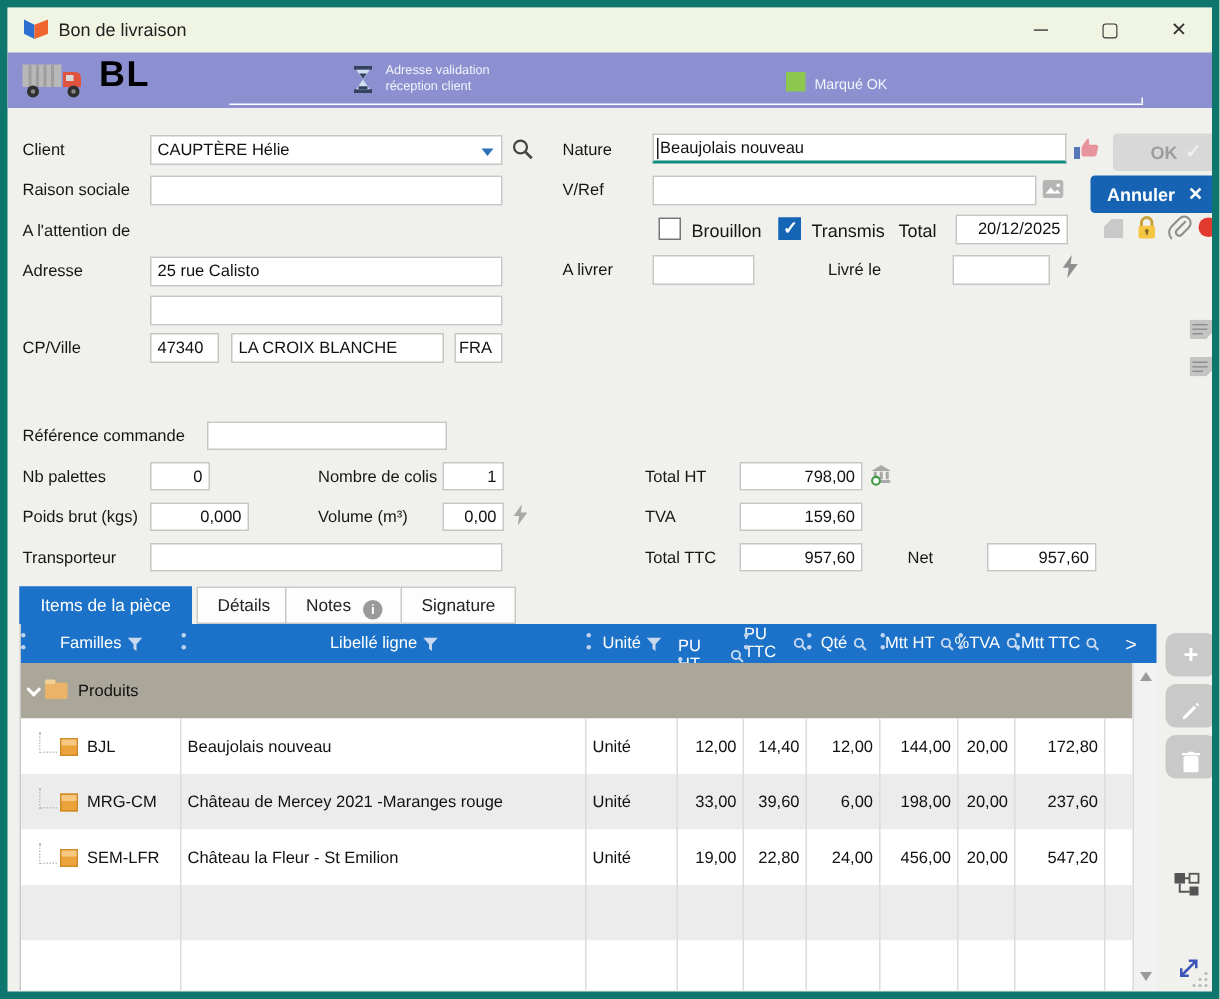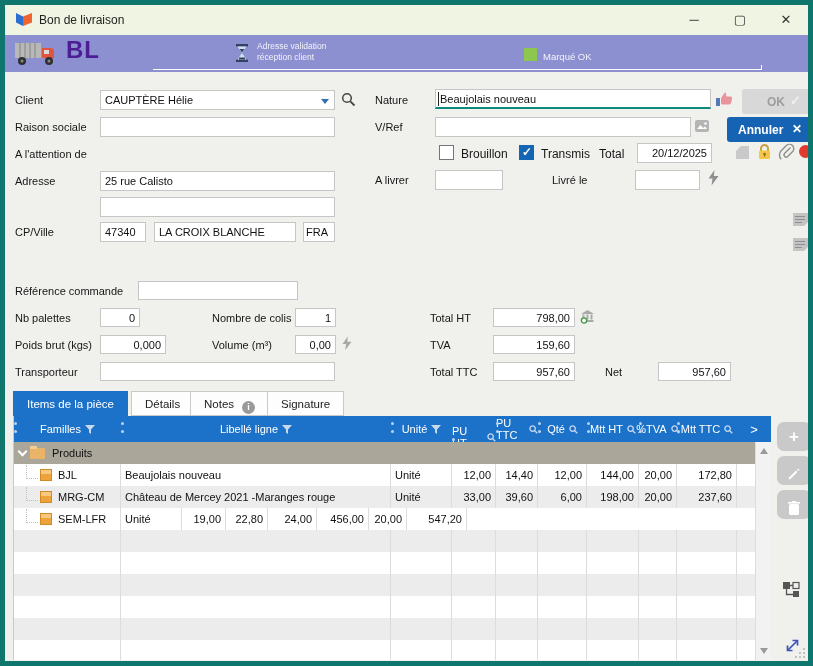--- a/index.html
+++ b/index.html
@@ -6,21 +6,21 @@
   *{box-sizing:border-box;}
   #win{position:relative;width:813px;height:666px;background:#f0f0ed;border:5px solid #0f766e;
        font-family:"Liberation Sans",sans-serif;overflow:hidden;color:#111;}
   
   #titlebar{position:absolute;left:0;top:0;width:100%;height:30px;background:#f0f4e2;}
   #titlebar .t{position:absolute;left:34px;top:8px;font-size:12px;color:#222;}
   .winctl{position:absolute;top:0;width:44px;height:30px;text-align:center;line-height:30px;
           font-size:13px;color:#333;cursor:default;}
   
   #phead{position:absolute;left:0;top:30px;width:100%;height:37px;background:#8c90d0;}
-  #bl-code{position:absolute;left:61px;top:1px;font-size:24px;font-weight:bold;color:#4c1d95;letter-spacing:1px;}
+  #bl-code{position:absolute;left:61px;top:1px;font-size:24px;font-weight:bold;color:#000000;letter-spacing:1px;}
   #bl-underline{position:absolute;left:148px;top:34px;width:609px;height:1px;background:#fff;}
   #bl-underline::after{content:"";position:absolute;right:0;top:-4px;width:1px;height:4px;background:#fff;}
   .pstat{position:absolute;top:6px;font-size:8.5px;line-height:11px;color:#f2f3fb;}
   #stamps{position:absolute;right:8px;top:3px;text-align:right;font-family:"Liberation Mono",monospace;
           font-size:9.5px;line-height:15px;color:#fff;white-space:pre;}
   #stamps .u{display:inline-block;width:16px;text-align:right;margin-left:9px;}
   #stamps .n{margin-right:10px;}
   
   .lbl{position:absolute;font-size:11px;color:#161616;white-space:nowrap;}
   .inp{position:absolute;height:20px;border:1px solid #c6c6c6;background:#fff;font-family:"Liberation Sans",sans-serif;
@@ -55,21 +55,21 @@
        background:#fdfdfd;border:1px solid #c9c9c9;color:#222;}
   .tab.active{background:#1b72c8;border-color:#1b72c8;color:#fff;}
   .tab .info{display:inline-block;width:13px;height:13px;border-radius:50%;background:#9a9a9a;color:#fff;
              font-size:9px;line-height:13px;text-align:center;font-weight:bold;vertical-align:-2px;margin-left:8px;font-style:normal;}
   
   #grid{position:absolute;left:8px;top:411px;width:757px;height:244px;background:#fff;border:1px solid #c9c9c9;border-top:none;}
   #ghead{position:absolute;left:0;top:0;width:757px;height:26px;background:#1b72c8;display:flex;}
   .th{position:relative;display:flex;align-items:center;justify-content:center;color:#fff;font-size:11px;gap:4px;}
   .th .hgrip{position:absolute;left:0;top:6px;width:3px;height:3px;border-radius:50%;background:#bcd2ee;box-shadow:0 8px 0 #bcd2ee;}
   #gbody{position:absolute;left:0;top:26px;width:741px;height:218px;overflow:hidden;}
-  .trow{display:flex;height:22px;font-size:11px;background:#fff;}
+  .trow{display:flex;height:37px;font-size:11px;background:#fff;}
   .trow.alt{background:#ececec;}
   .trow.group{background:#aaa79a;color:#111;align-items:center;}
   .td{height:100%;display:flex;align-items:center;padding:0 4px;border-right:1px solid #dcdcdc;overflow:hidden;white-space:nowrap;}
   .td.num{justify-content:flex-end;}
   .td.fill{border-right:none;flex:1;}
   .chev{width:7px;height:7px;border-left:2px solid #fff;border-bottom:2px solid #fff;transform:rotate(-45deg);margin:-3px 4px 0 5px;}
   .folder{width:15px;height:11px;background:#e9b468;border-radius:1px;position:relative;margin-right:7px;}
   .folder::before{content:"";position:absolute;left:0;top:-2px;width:7px;height:3px;background:#f2cf95;border-radius:1px;}
   .treedots{width:12px;height:14px;border-left:1px dotted #c0c0c0;border-bottom:1px dotted #c0c0c0;margin:-6px 2px 0 8px;}
   .boxic{width:12px;height:12px;background:#eca33c;border:1px solid #d08a27;position:relative;margin-right:6px;flex:none;}
@@ -410,20 +410,21 @@
           <div class="td num" style="width: 38px;">20,00</div>
           <div class="td num" style="width: 60px;">237,60</div>
           <div class="td fill"></div>
         </div>
         <div class="trow">
           <div class="td" style="width: 107px;">
             <span class="treedots"></span>
             <span class="boxic"></span>
             <span>SEM-LFR</span>
           </div>
+          <div class="td" style="width: 270px;">Château la Fleur - St Emilion</div>
           <div class="td" style="width: 61px;">Unité</div>
           <div class="td num" style="width: 44px;">19,00</div>
           <div class="td num" style="width: 42px;">22,80</div>
           <div class="td num" style="width: 49px;">24,00</div>
           <div class="td num" style="width: 52px;">456,00</div>
           <div class="td num" style="width: 38px;">20,00</div>
           <div class="td num" style="width: 60px;">547,20</div>
           <div class="td fill"></div>
         </div>
         <div class="trow alt">

